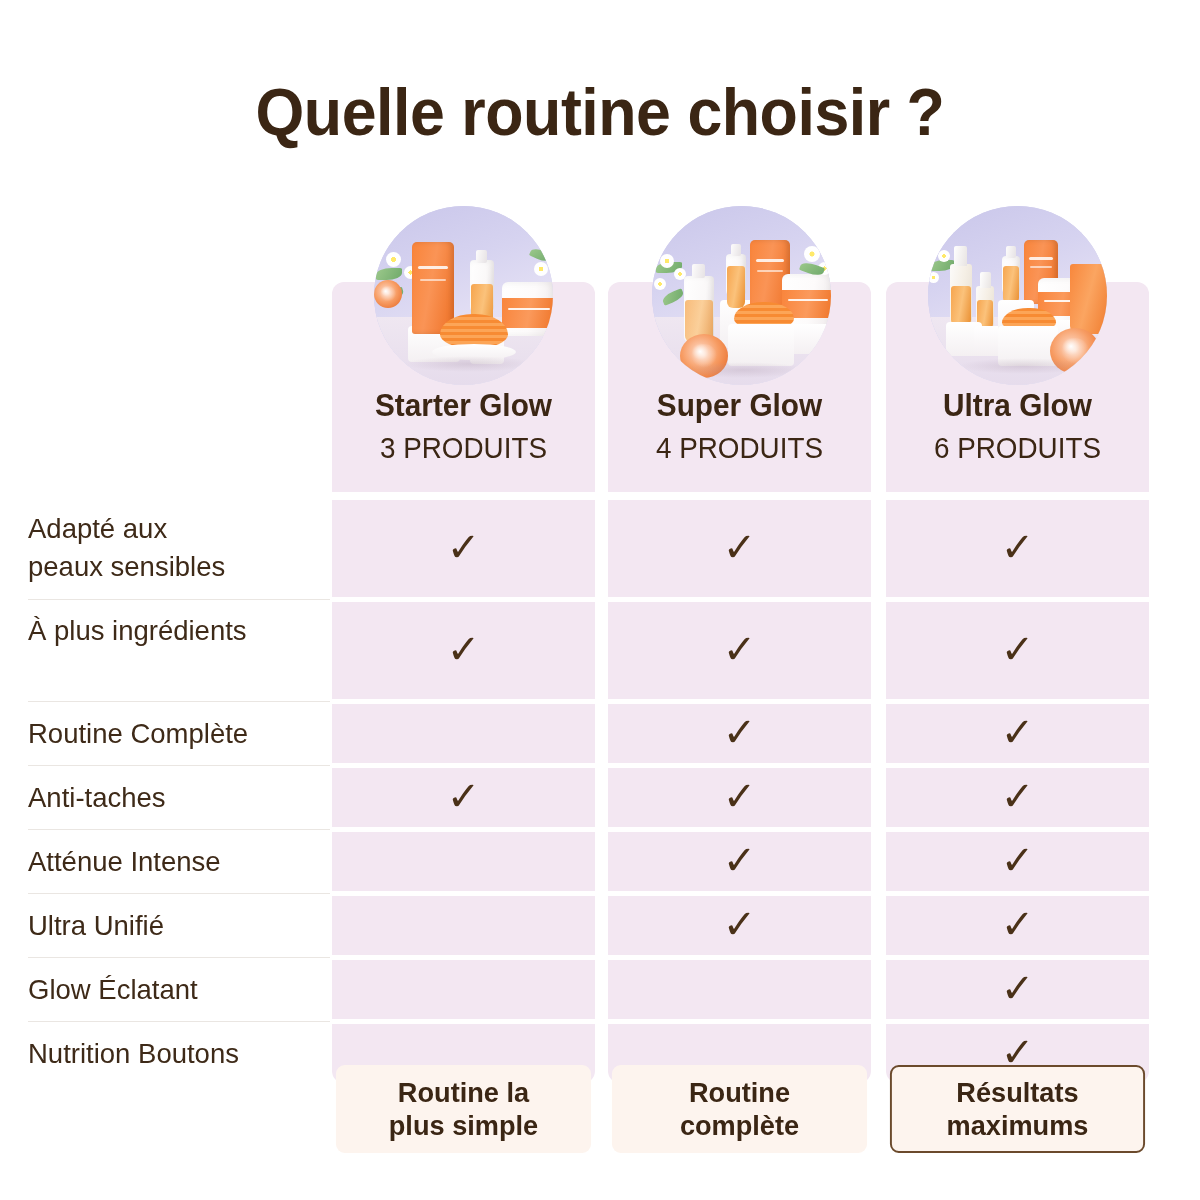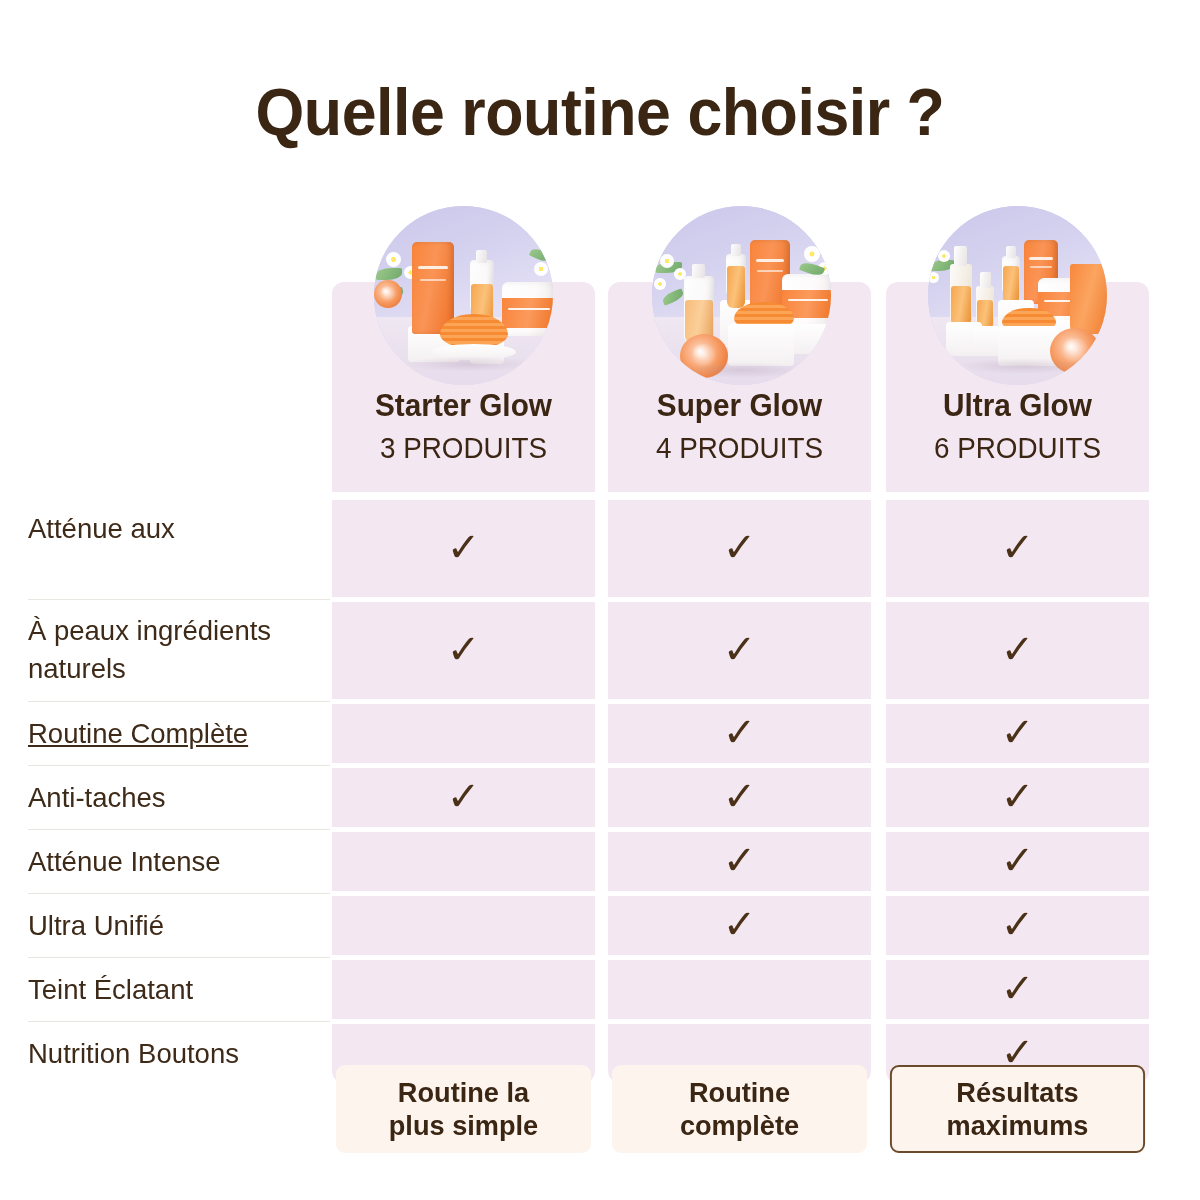--- a/index.html
+++ b/index.html
@@ -367,40 +367,40 @@
   <div class="col-sub  c3">6 PRODUITS</div>
 
   <div id="rows-host">
       <div class="cell c1" style="top: 500px; height: 97px;"></div>
       <div class="check c1" style="top: 526.5px; left: 332px;">✓</div>
       <div class="cell c2" style="top: 500px; height: 97px;"></div>
       <div class="check c2" style="top: 526.5px; left: 608px;">✓</div>
       <div class="cell c3" style="top: 500px; height: 97px;"></div>
       <div class="check c3" style="top: 526.5px; left: 886px;">✓</div>
       <div class="row-label" style="top: 510px;">
-        <div>Atténue aux</div>
+        <div>Adapté aux</div>
+        <div>peaux sensibles</div>
       </div>
       <div class="row-divider" style="top: 599px;"></div>
       <div class="cell c1" style="top: 602px; height: 97px;"></div>
       <div class="check c1" style="top: 628.5px; left: 332px;">✓</div>
       <div class="cell c2" style="top: 602px; height: 97px;"></div>
       <div class="check c2" style="top: 628.5px; left: 608px;">✓</div>
       <div class="cell c3" style="top: 602px; height: 97px;"></div>
       <div class="check c3" style="top: 628.5px; left: 886px;">✓</div>
       <div class="row-label" style="top: 612px;">
-        <div>À peaux ingrédients</div>
-        <div>naturels</div>
+        <div>À plus ingrédients</div>
       </div>
       <div class="row-divider" style="top: 701px;"></div>
       <div class="cell c1" style="top: 704px; height: 59px;"></div>
       <div class="cell c2" style="top: 704px; height: 59px;"></div>
       <div class="check c2" style="top: 711.5px; left: 608px;">✓</div>
       <div class="cell c3" style="top: 704px; height: 59px;"></div>
       <div class="check c3" style="top: 711.5px; left: 886px;">✓</div>
-      <div class="row-label" style="top: 715px; text-decoration: underline;">
+      <div class="row-label" style="top: 715px;">
         <div>Routine Complète</div>
       </div>
       <div class="row-divider" style="top: 765px;"></div>
       <div class="cell c1" style="top: 768px; height: 59px;"></div>
       <div class="check c1" style="top: 775.5px; left: 332px;">✓</div>
       <div class="cell c2" style="top: 768px; height: 59px;"></div>
       <div class="check c2" style="top: 775.5px; left: 608px;">✓</div>
       <div class="cell c3" style="top: 768px; height: 59px;"></div>
       <div class="check c3" style="top: 775.5px; left: 886px;">✓</div>
       <div class="row-label" style="top: 779px;">
@@ -423,21 +423,21 @@
       <div class="check c3" style="top: 903.5px; left: 886px;">✓</div>
       <div class="row-label" style="top: 907px;">
         <div>Ultra Unifié</div>
       </div>
       <div class="row-divider" style="top: 957px;"></div>
       <div class="cell c1" style="top: 960px; height: 59px;"></div>
       <div class="cell c2" style="top: 960px; height: 59px;"></div>
       <div class="cell c3" style="top: 960px; height: 59px;"></div>
       <div class="check c3" style="top: 967.5px; left: 886px;">✓</div>
       <div class="row-label" style="top: 971px;">
-        <div>Teint Éclatant</div>
+        <div>Glow Éclatant</div>
       </div>
       <div class="row-divider" style="top: 1021px;"></div>
       <div class="cell c1 last" style="top: 1024px; height: 59px;"></div>
       <div class="cell c2 last" style="top: 1024px; height: 59px;"></div>
       <div class="cell c3 last" style="top: 1024px; height: 59px;"></div>
       <div class="check c3" style="top: 1031.5px; left: 886px;">✓</div>
       <div class="row-label" style="top: 1035px;">
         <div>Nutrition Boutons</div>
       </div>
     </div>

